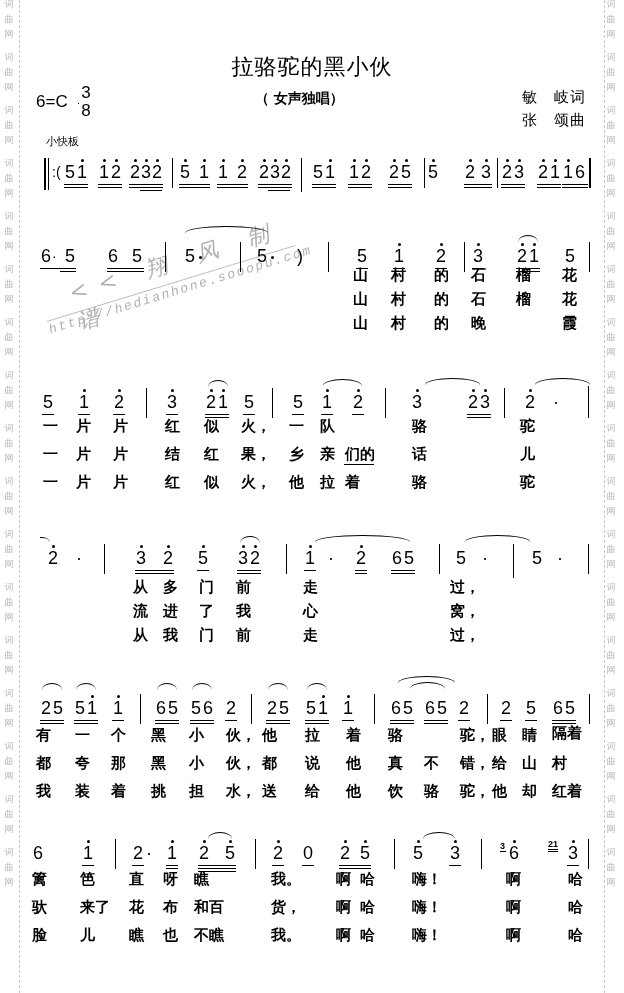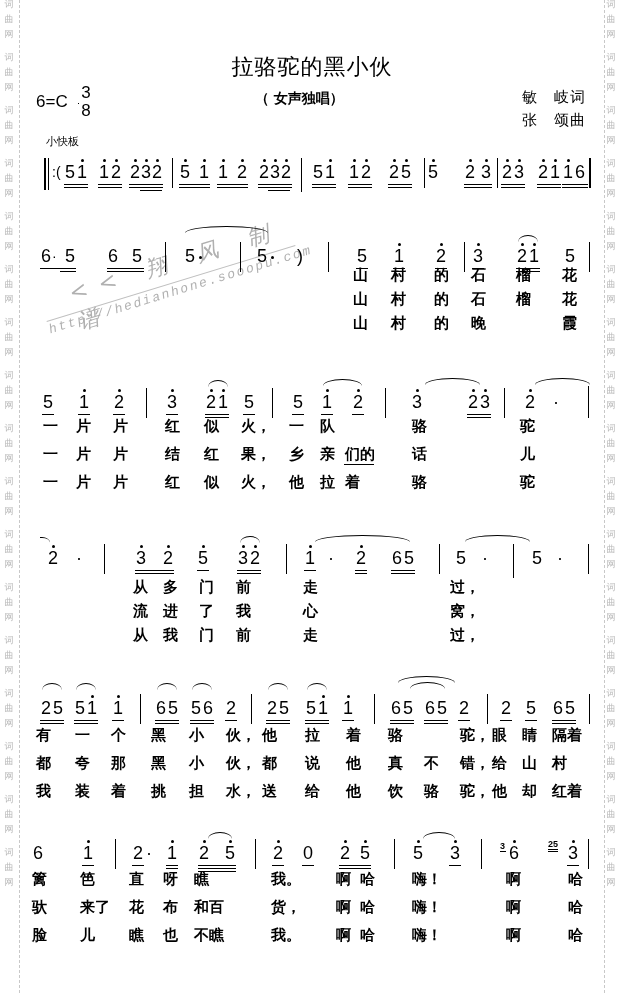--- a/index.html
+++ b/index.html
@@ -618,21 +618,21 @@
     <div class="lyr" style="left: 151px; top: 726px;">黑</div>
     <div class="lyr" style="left: 189px; top: 726px;">小</div>
     <div class="lyr" style="left: 226px; top: 726px;">伙，</div>
     <div class="lyr" style="left: 262px; top: 726px;">他</div>
     <div class="lyr" style="left: 305px; top: 726px;">拉</div>
     <div class="lyr" style="left: 346px; top: 726px;">着</div>
     <div class="lyr" style="left: 388px; top: 726px;">骆</div>
     <div class="lyr" style="left: 460px; top: 726px;">驼，</div>
     <div class="lyr" style="left: 492px; top: 726px;">眼</div>
     <div class="lyr" style="left: 522px; top: 726px;">睛</div>
-    <div class="lyr" style="left: 552px; top: 726px;">隔着</div>
+    <div class="lyr" style="left: 552px; top: 726px; font-family: Liberation Mono, monospace;">隔着</div>
     <div class="lyr" style="left: 36px; top: 754px;">都</div>
     <div class="lyr" style="left: 75px; top: 754px;">夸</div>
     <div class="lyr" style="left: 111px; top: 754px;">那</div>
     <div class="lyr" style="left: 151px; top: 754px;">黑</div>
     <div class="lyr" style="left: 189px; top: 754px;">小</div>
     <div class="lyr" style="left: 226px; top: 754px;">伙，</div>
     <div class="lyr" style="left: 262px; top: 754px;">都</div>
     <div class="lyr" style="left: 305px; top: 754px;">说</div>
     <div class="lyr" style="left: 346px; top: 754px;">他</div>
     <div class="lyr" style="left: 388px; top: 754px;">真</div>
@@ -693,21 +693,21 @@
     <div class="dot-hi" style="left: 417px; top: 840px;"></div>
     <div class="n" style="left: 449px; top: 843px; width: 12px;">3</div>
     <div class="dot-hi" style="left: 454px; top: 840px;"></div>
     <div class="ul" style="left: 449px; top: 865px; width: 12px;"></div>
     <div class="slur" style="left: 423px; top: 832px; width: 32px;"></div>
     <div class="bar" style="left: 481px; top: 839px; height: 30px;"></div>
     <div class="grace" style="left: 500px; top: 842px;">3</div>
     <div class="ul" style="left: 500px; top: 851px; width: 6px;"></div>
     <div class="n" style="left: 508px; top: 843px; width: 12px;">6</div>
     <div class="dot-hi" style="left: 513px; top: 840px;"></div>
-    <div class="grace" style="left: 548px; top: 840px;">25</div>
+    <div class="grace" style="left: 548px; top: 840px;">21</div>
     <div class="ul" style="left: 548px; top: 849px; width: 10px;"></div>
     <div class="ul" style="left: 548px; top: 851px; width: 10px;"></div>
     <div class="n" style="left: 567px; top: 843px; width: 12px;">3</div>
     <div class="dot-hi" style="left: 572px; top: 840px;"></div>
     <div class="ul" style="left: 567px; top: 865px; width: 12px;"></div>
     <div class="bar" style="left: 588px; top: 839px; height: 30px;"></div>
     <div class="lyr" style="left: 32px; top: 870px;">篱</div>
     <div class="lyr" style="left: 80px; top: 870px;">笆</div>
     <div class="lyr" style="left: 129px; top: 870px;">直</div>
     <div class="lyr" style="left: 163px; top: 870px;">呀</div>

